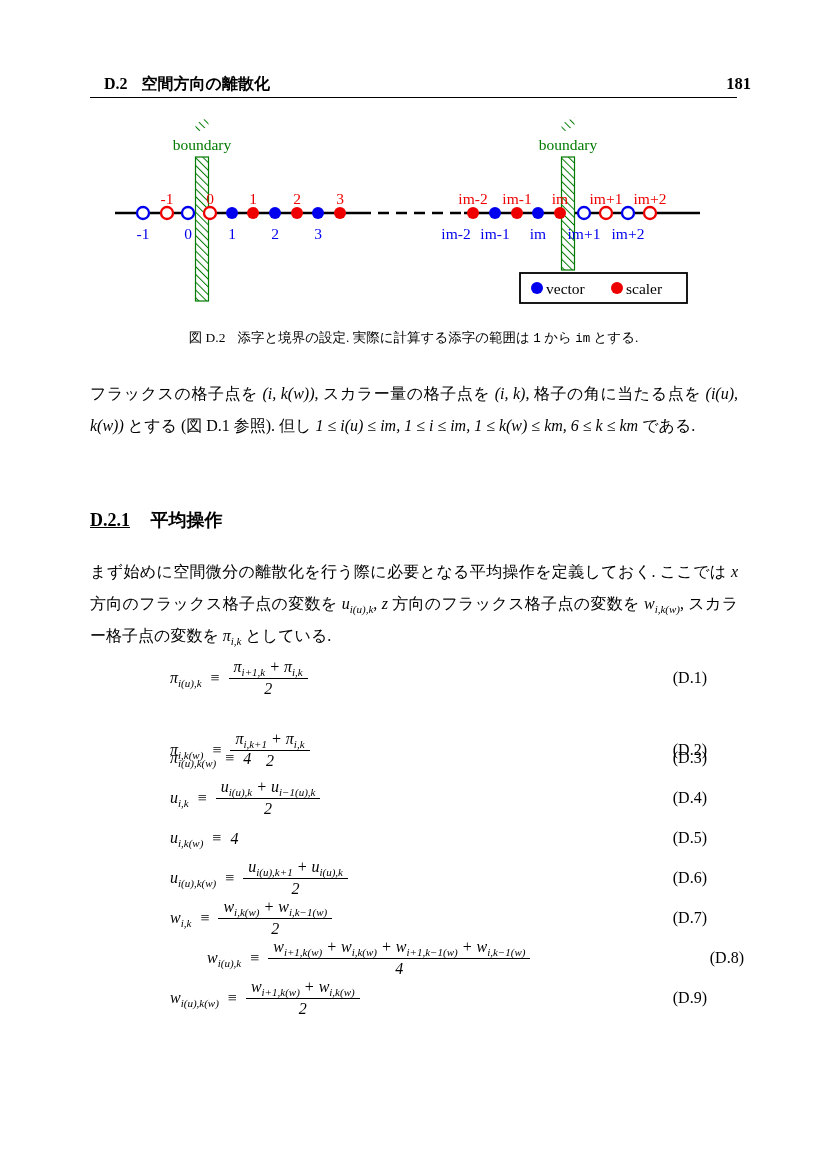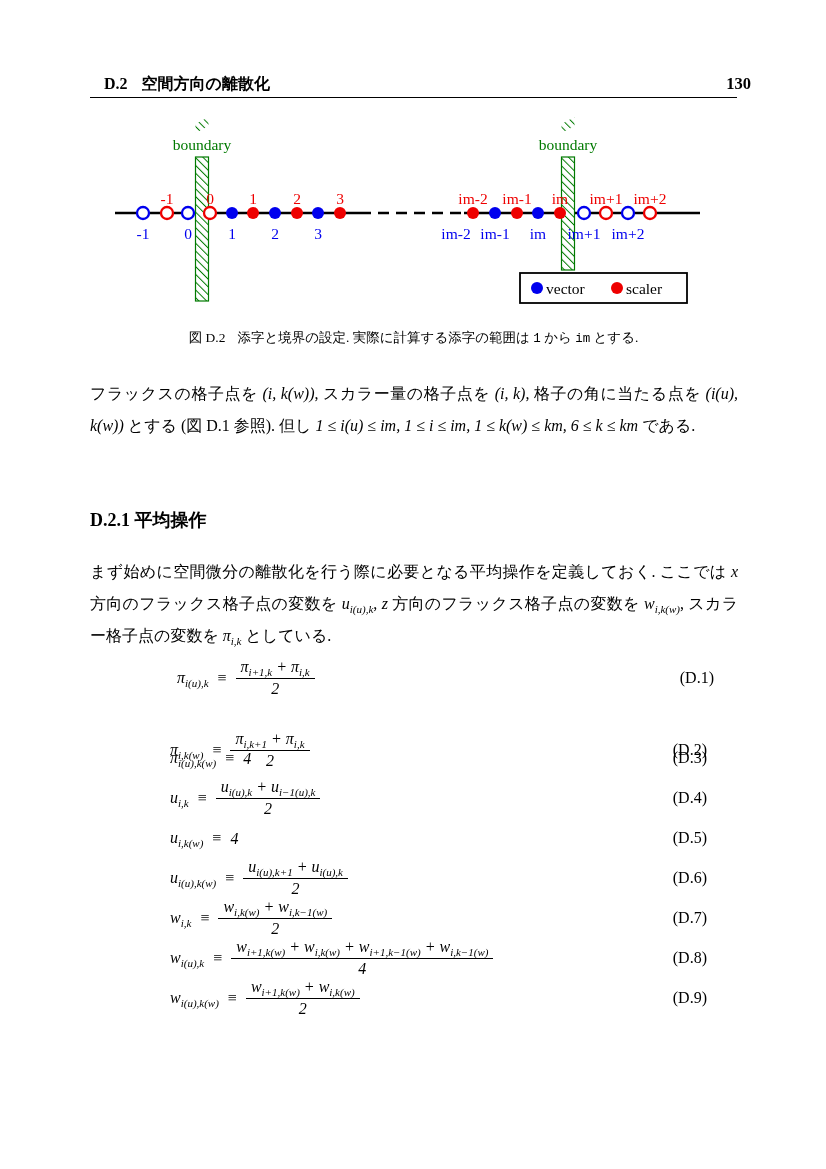--- a/index.html
+++ b/index.html
@@ -21,40 +21,40 @@
   .caption .capnum{margin-right:12px;}
   .caption .mono{font-family:"Liberation Mono","DejaVu Sans Mono",monospace;font-size:12.5px;}
   
   .para{position:absolute;left:90px;width:648px;font-size:16px;line-height:32px;text-align:justify;}
   .para1{top:378px;}
   .para2{top:556px;}
   .math{font-family:"Liberation Serif","DejaVu Serif",serif;font-style:italic;}
   sub{font-size:11px;line-height:0;font-style:italic;}
   
   .secheading{position:absolute;left:90px;top:508px;font-size:18px;}
-  .secheading .num{font-weight:bold;font-family:"Liberation Serif","DejaVu Serif",serif;}
-  .secheading .ttl{font-weight:bold;font-family:"Liberation Sans","DejaVu Sans",sans-serif;}
+  .secheading .num{font-weight:bold;font-family:"Liberation Serif","DejaVu Serif",serif;text-decoration:underline;}
+  .secheading .ttl{font-weight:bold;font-family:"Liberation Sans","DejaVu Sans",sans-serif;margin-left:16px;}
   
   .eqarea{position:absolute;left:0;top:0;}
   .eq-row{position:absolute;left:170px;width:537px;height:44px;display:flex;align-items:center;font-size:16px;}
   .eq-equiv{margin:0 9px;font-size:16px;}
   .frac{display:inline-flex;flex-direction:column;align-items:center;}
   .frac .num{border-bottom:1.4px solid #000;padding:0 5px 2px 5px;white-space:nowrap;}
   .frac .den{padding-top:1px;}
   .eq-label{margin-left:auto;font-style:normal;font-size:16px;padding-left:8px;}
 </style>
 </head>
 <body>
 
 <div class="page">
 
   <div class="runhead">
     <span class="secnum">D.2</span>
     <span class="sectitle">空間方向の離散化</span>
-    <span class="pagenum">130</span>
+    <span class="pagenum">181</span>
   </div>
   <div class="headrule"></div>
 
   <svg class="figwrap" viewBox="0 0 620 195">
       <defs>
         <pattern id="hatch" width="5.5" height="5.5" patternUnits="userSpaceOnUse" patternTransform="rotate(-45)">
           <rect x="0" y="0" width="5.5" height="5.5" fill="#ffffff"></rect>
           <line x1="0" y1="0" x2="0" y2="5.5" stroke="#007a00" stroke-width="2"></line>
         </pattern>
       </defs>
@@ -118,21 +118,21 @@
   <div class="para para1"><span>フラックスの格子点を </span><span class="math">(i, k(w))</span><span>, スカラー量の格子点を </span><span class="math">(i, k)</span><span>, 格子の角に当たる点を </span><span class="math">(i(u), k(w))</span><span> とする (図 D.1 参照). 但し </span><span class="math">1 ≤ i(u) ≤ im, 1 ≤ i ≤ im, 1 ≤ k(w) ≤ km, 6 ≤ k ≤ km</span><span> である.</span></div>
 
   <div class="secheading">
     <span class="num">D.2.1</span>
     <span class="ttl">平均操作</span>
   </div>
 
   <div class="para para2"><span>まず始めに空間微分の離散化を行う際に必要となる平均操作を定義しておく. ここでは </span><span class="math">x</span><span> 方向のフラックス格子点の変数を </span><span class="math">u<sub>i(u),k</sub></span><span>, </span><span class="math">z</span><span> 方向のフラックス格子点の変数を </span><span class="math">w<sub>i,k(w)</sub></span><span>, スカラー格子点の変数を </span><span class="math">π<sub>i,k</sub></span><span> としている.</span></div>
 
   <div class="eqarea">
-      <div class="eq-row" style="top: 656px; margin-left: 7px;">
+      <div class="eq-row" style="top: 656px;">
         <span class="math">π<sub>i(u),k</sub></span>
         <span class="eq-equiv">≡</span>
         <span class="frac">
           <span class="num"><span class="math">π<sub>i+1,k</sub> + π<sub>i,k</sub></span></span>
           <span class="den"><span class="math">2</span></span>
         </span>
         <span class="eq-label">(D.1)</span>
       </div>
       <div class="eq-row" style="top: 696px; margin-top: 32px;">
         <span class="math">π<sub>i,k(w)</sub></span>
@@ -179,21 +179,21 @@
       </div>
       <div class="eq-row" style="top: 896px;">
         <span class="math">w<sub>i,k</sub></span>
         <span class="eq-equiv">≡</span>
         <span class="frac">
           <span class="num"><span class="math">w<sub>i,k(w)</sub> + w<sub>i,k−1(w)</sub></span></span>
           <span class="den"><span class="math">2</span></span>
         </span>
         <span class="eq-label">(D.7)</span>
       </div>
-      <div class="eq-row" style="top: 936px;">
+      <div class="eq-row" style="top: 936px; margin-left: 37px;">
         <span class="math">w<sub>i(u),k</sub></span>
         <span class="eq-equiv">≡</span>
         <span class="frac">
           <span class="num"><span class="math">w<sub>i+1,k(w)</sub> + w<sub>i,k(w)</sub> + w<sub>i+1,k−1(w)</sub> + w<sub>i,k−1(w)</sub></span></span>
           <span class="den"><span class="math">4</span></span>
         </span>
         <span class="eq-label">(D.8)</span>
       </div>
       <div class="eq-row" style="top: 976px;">
         <span class="math">w<sub>i(u),k(w)</sub></span>

